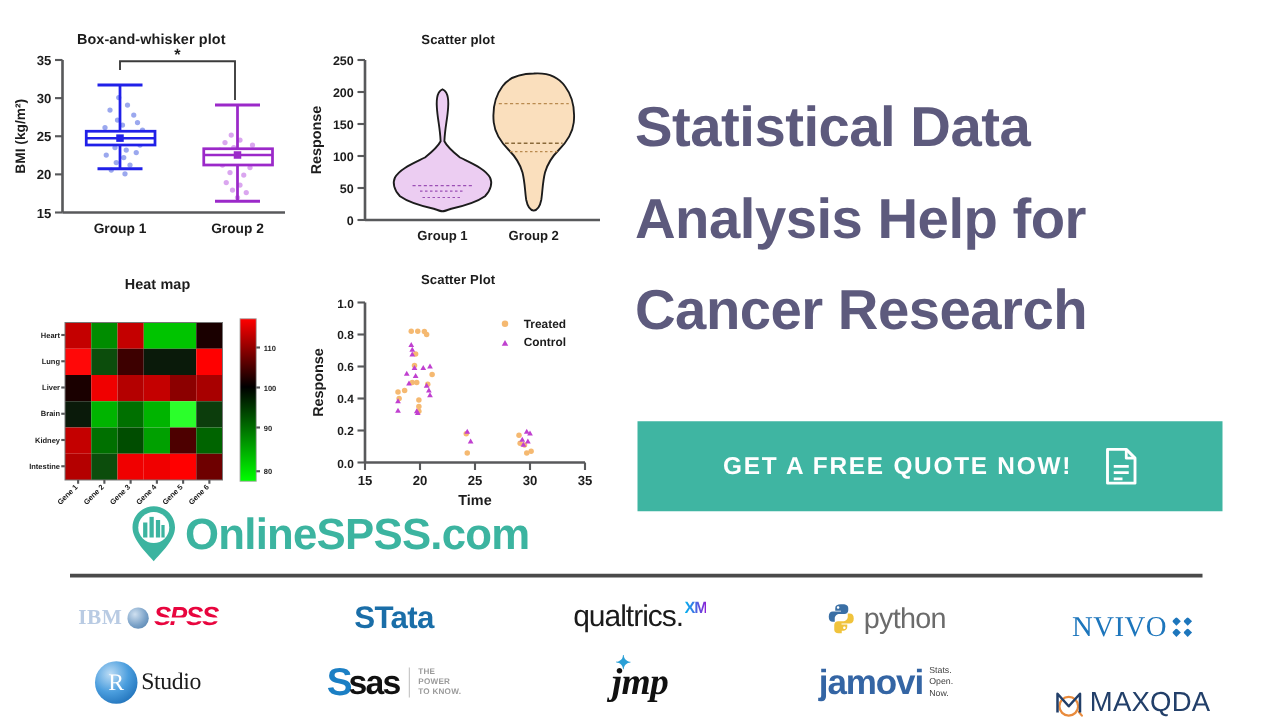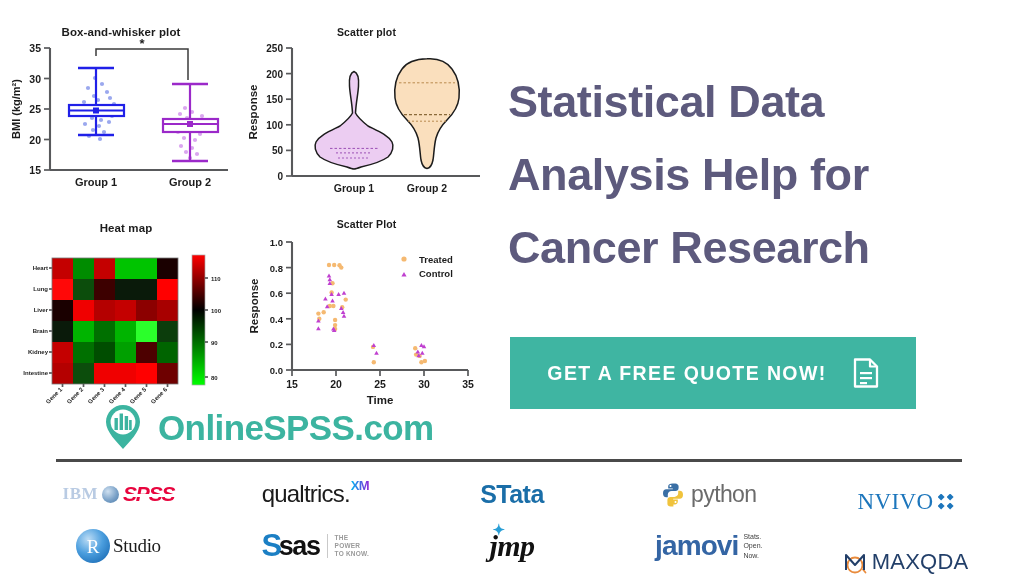--- a/index.html
+++ b/index.html
@@ -42,39 +42,39 @@
   svg { display: block; overflow: visible; }
   .axis-line { stroke: #58595b; stroke-width: 2.1; fill: none; }
   .tick-line { stroke: #58595b; stroke-width: 1.7; }
   .tick-text { font-family: "Liberation Sans", sans-serif; fill: #1c1c1c; font-weight: bold; }
   .axis-title { font-family: "Liberation Sans", sans-serif; fill: #1c1c1c; font-weight: bold; }
   .cat-text { font-family: "Liberation Sans", sans-serif; fill: #1c1c1c; font-weight: bold; }
 
   
   .brand {
     position: absolute; left: 104px; top: 404px;
-    display: flex; align-items: center; gap: 16px;
+    display: flex; align-items: center; gap: 6px;
   }
   .brand-mark { width: 38px; height: 46px; flex: 0 0 auto; }
   .brand-text {
     font-family: "Liberation Sans", sans-serif;
     font-size: 35px; font-weight: bold;
     color: #3cb4a0; letter-spacing: -.6px; line-height: 1;
   }
 
   
   .headline {
     position: absolute; left: 508px; top: 66px; width: 450px;
     font-family: "Liberation Sans", sans-serif;
     font-size: 45px; font-weight: bold; line-height: 1.62;
     color: #5d5a7d; letter-spacing: -.4px;
   }
   .cta-button {
     position: absolute; left: 510px; top: 337px;
-    width: 406px; height: 72px;
+    width: 468px; height: 72px;
     background: #3fb5a2;
     display: flex; align-items: center; justify-content: center;
     gap: 26px; cursor: pointer;
   }
   .cta-label {
     font-family: "Liberation Sans", sans-serif;
     font-size: 19.5px; font-weight: bold;
     color: #ffffff; letter-spacing: 1.4px;
   }
   .cta-icon { width: 26px; height: 30px; flex: 0 0 auto; }
@@ -606,28 +606,28 @@
 
     <div class="logo-cell">
       <div class="ibm-spss">
         <span class="ibm-word">IBM</span>
         <span class="ibm-globe"></span>
         <span class="spss-word">SPSS</span>
       </div>
     </div>
 
     <div class="logo-cell">
+      <span class="stata-word">STata</span>
+    </div>
+
+    <div class="logo-cell">
       <span class="qualtrics-word">
         <span>qualtrics.</span>
         <span class="qualtrics-xm">XM</span>
       </span>
-    </div>
-
-    <div class="logo-cell">
-      <span class="stata-word">STata</span>
     </div>
 
     <div class="logo-cell">
       <span class="python-logo">
         <svg width="24" height="24" viewBox="0 0 24 24">
           <path d="M11.6 1.4c-2.6 0-4.4.9-4.4 2.9v2.2h4.6v.7H5.3C3.2 7.2 2 8.6 2 11.3c0 2.6 1.1 4 3.3 4h1.5v-2.6c0-2.1 1.7-3.6 3.8-3.6h3.9c1.8 0 3.1-1.3 3.1-3V4.3c0-1.7-1.4-2.6-3.2-2.9h-2.8zm-2.1 1.5c.6 0 1 .4 1 1s-.4 1-1 1-1-.4-1-1 .4-1 1-1z" fill="#3a6fa5"></path>
           <path d="M12.4 22.6c2.6 0 4.4-.9 4.4-2.9v-2.2h-4.6v-.7h6.5c2.1 0 3.3-1.4 3.3-4.1 0-2.6-1.1-4-3.3-4h-1.5v2.6c0 2.1-1.7 3.6-3.8 3.6H9.5c-1.8 0-3.1 1.3-3.1 3v3.8c0 1.7 1.4 2.6 3.2 2.9h2.8zm2.1-1.5c-.6 0-1-.4-1-1s.4-1 1-1 1 .4 1 1-.4 1-1 1z" fill="#f0c33c"></path>
         </svg>
         <span class="python-word">python</span>
       </span>

